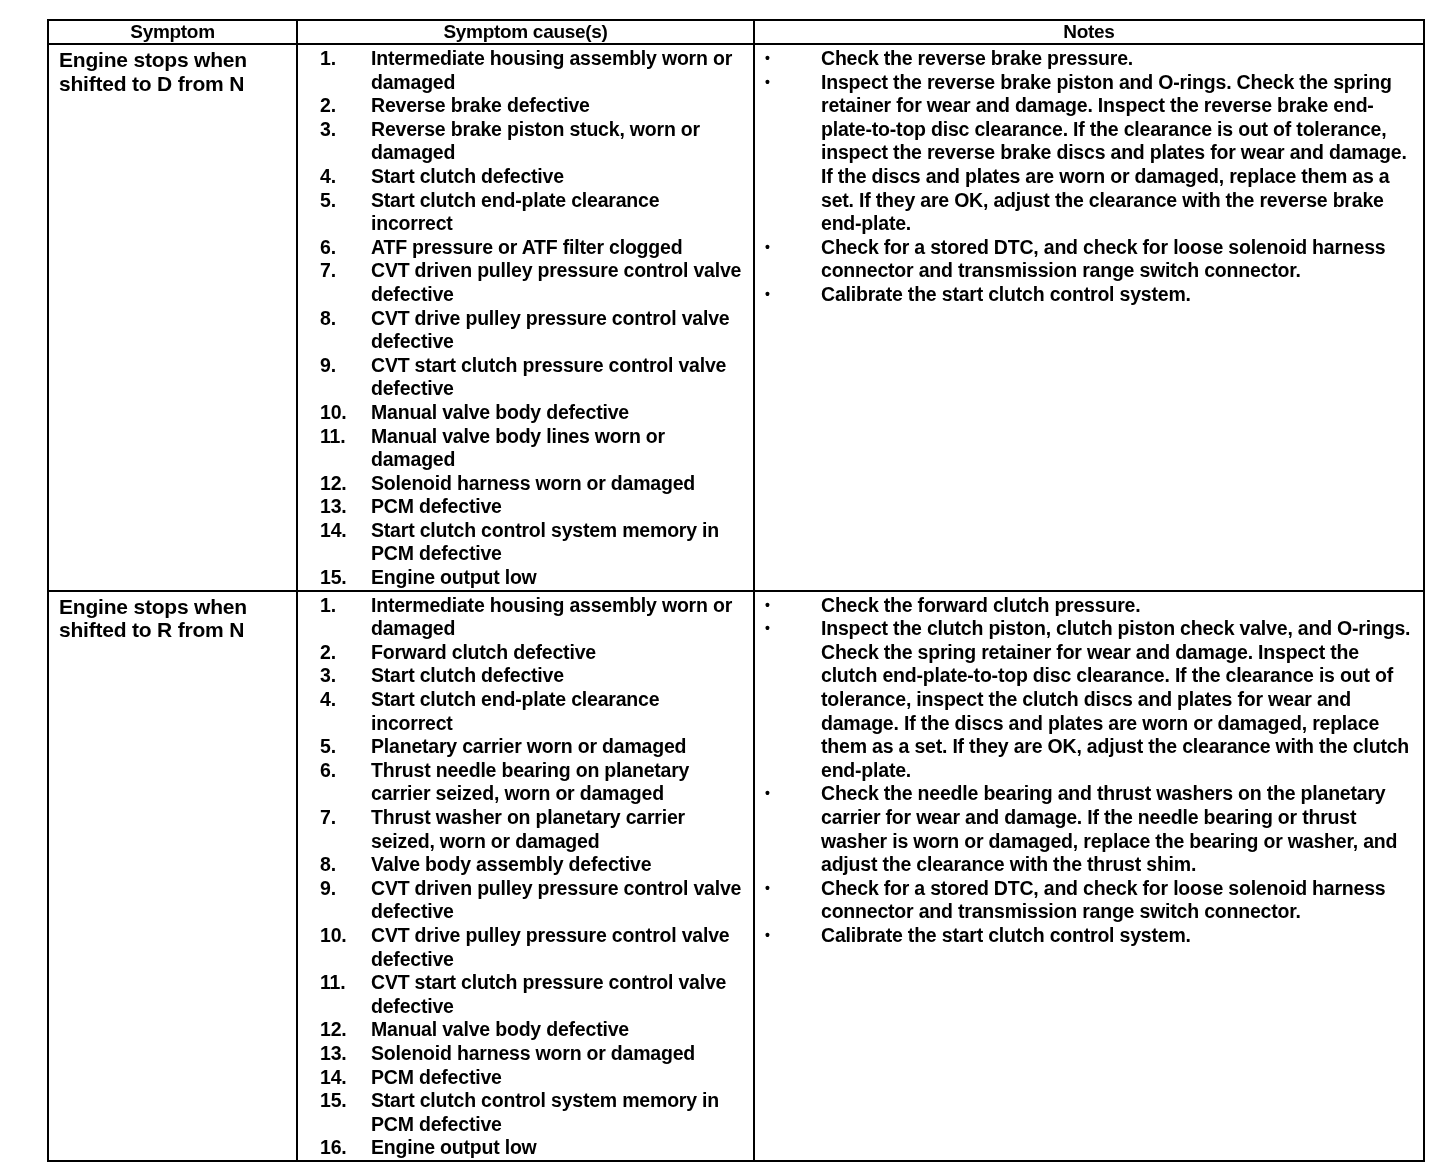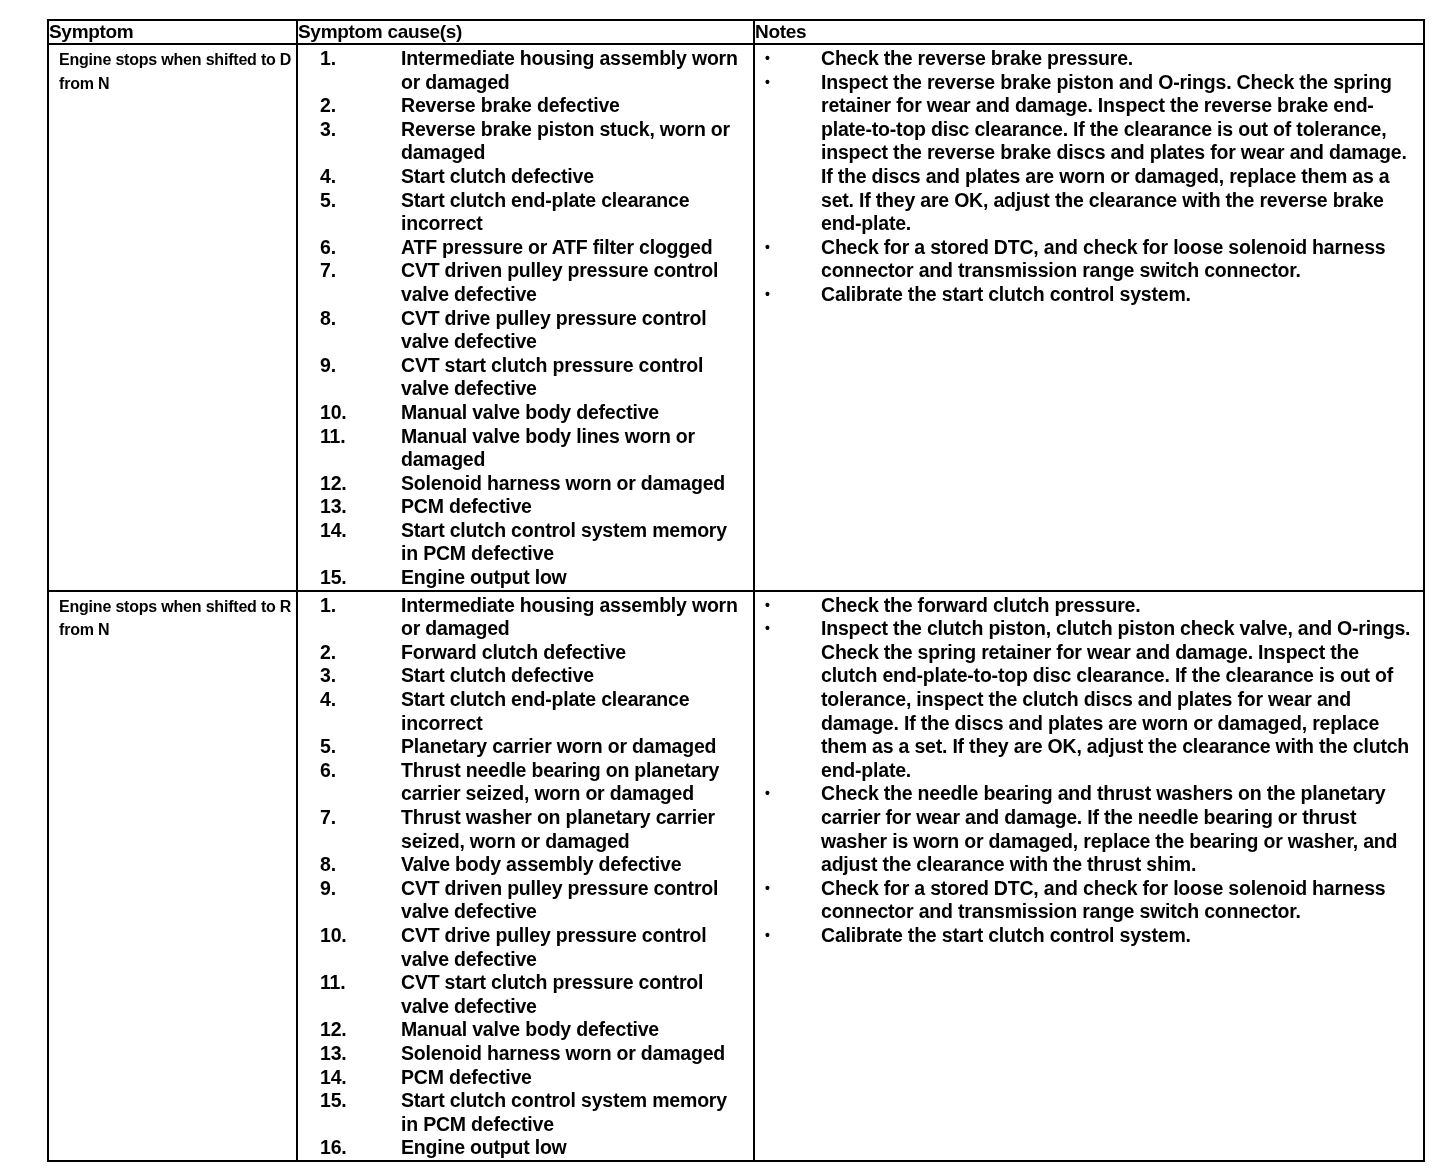--- a/index.html
+++ b/index.html
@@ -1,30 +1,30 @@
 <!DOCTYPE html>
 <html><head>
 <meta charset="utf-8">
 <style>
   html, body { margin: 0; padding: 0; background: #ffffff; }
   body { width: 1456px; height: 1168px; position: relative; overflow: hidden;
          font-family: "Liberation Sans", sans-serif; color: #000; }
   table.tbl { position: absolute; left: 47px; top: 19px; width: 1376px;
               border-collapse: collapse; table-layout: fixed; }
   .tbl th, .tbl td { border: 2px solid #000; vertical-align: top; padding: 0; }
-  .tbl th { font-size: 19px; font-weight: bold; text-align: left; height: 22px;
+  .tbl th { font-size: 19px; font-weight: bold; text-align: center; height: 22px;
             line-height: 22px; letter-spacing: -0.3px; margin-top: 29px; }
   col.c1 { width: 249px; } col.c2 { width: 457px; } col.c3 { width: 670px; }
-  .sym { font-size: 16px; font-weight: bold; line-height: 23.6px; padding: 3px 0 0 10px;
+  .sym { font-size: 21px; font-weight: bold; line-height: 23.6px; padding: 3px 0 0 10px;
          letter-spacing: -0.2px; }
   ol.causes { list-style: none; margin: 0; padding: 2px 0 0 0; }
   ol.causes li { display: flex; font-size: 19.5px; font-weight: bold; line-height: 23.6px;
                  letter-spacing: -0.2px; }
   ol.causes .num { width: 73px; flex: none; padding-left: 22px; box-sizing: border-box; }
-  ol.causes .txt { flex: 1; padding-right: 8px; margin-left: 30px; }
+  ol.causes .txt { flex: 1; padding-right: 8px; }
   ul.notes { list-style: none; margin: 0; padding: 2px 8px 0 10px; }
   ul.notes li { display: flex; font-size: 19.5px; font-weight: bold; line-height: 23.6px;
                 letter-spacing: -0.2px; }
   ul.notes .bul { width: 20px; flex: none; text-align: left; font-size: 14px; }
   ul.notes .txt { flex: 1; margin-left: 36px; }
   .row1 td { height: 536px; }
   .row2 td { height: 560px; }
 </style>
 </head>
 <body>

